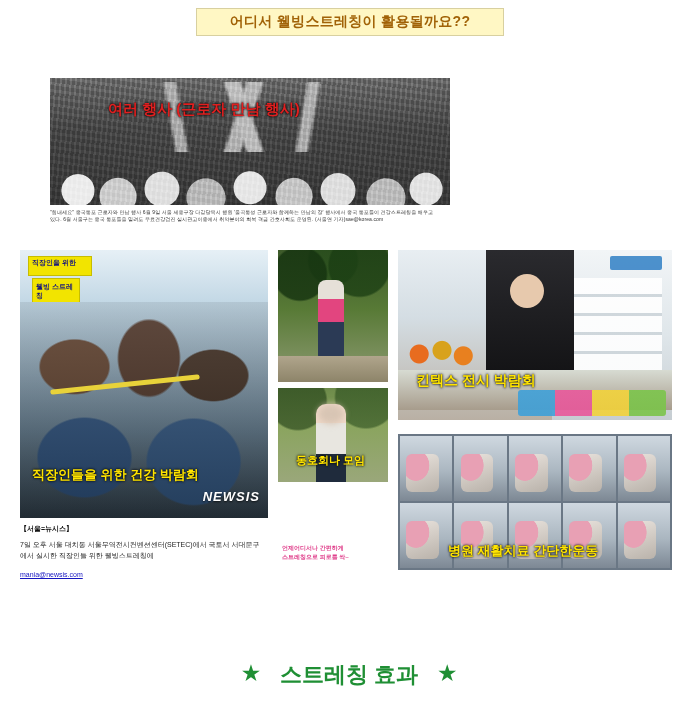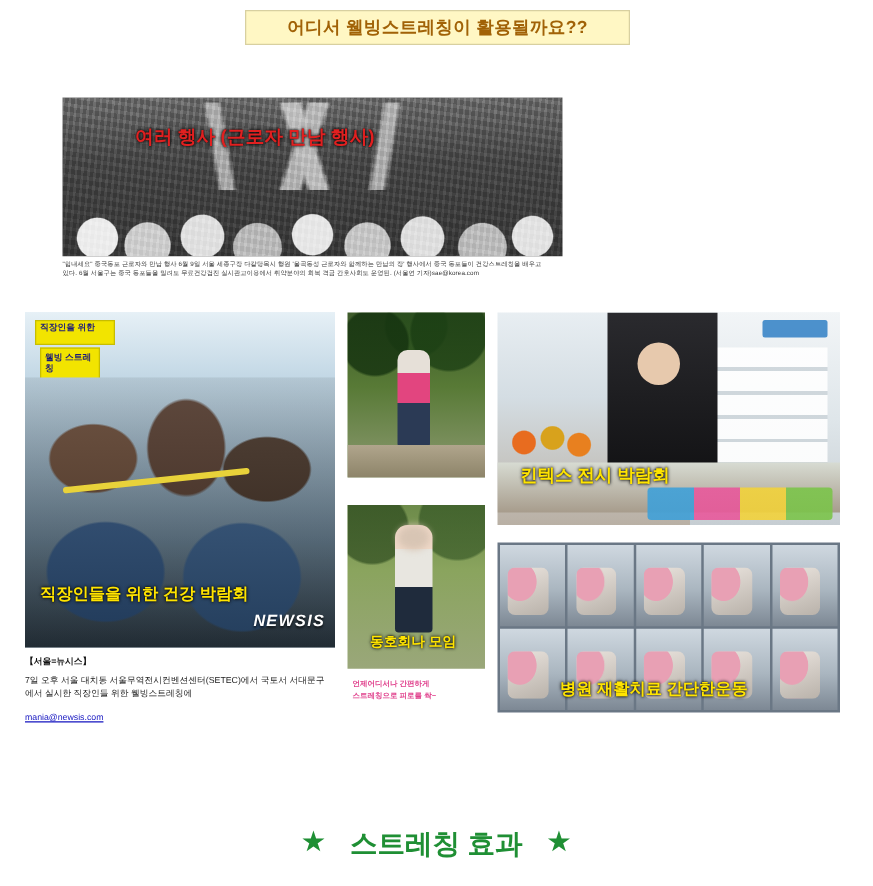--- a/index.html
+++ b/index.html
@@ -165,21 +165,21 @@
     position:absolute;left:40px;top:30px;width:26px;height:78px;
     background:linear-gradient(180deg,#e6e0d8 0 24%, #e2457f 24% 54%, #2b3a55 54% 100%);
     border-radius:8px 8px 3px 3px;
   }
   #photo-park .path{
     position:absolute;left:0;bottom:0;width:100%;height:26px;
     background:linear-gradient(180deg,#b0a58c,#8d8469);
   }
 
   
-  #photo-club{left:278px;top:404px;width:110px;height:131px;
+  #photo-club{left:278px;top:388px;width:110px;height:94px;
     background:linear-gradient(180deg,#6d8b4a 0%,#8aa45e 40%,#9aa77a 100%);}
   #photo-club .bg{
     position:absolute;inset:0;
     background:
       radial-gradient(circle at 18% 14%, rgba(30,60,20,.6) 0 28px, transparent 30px),
       radial-gradient(circle at 80% 10%, rgba(35,70,25,.55) 0 30px, transparent 32px);
   }
   #photo-club .person{
     position:absolute;left:38px;top:16px;width:30px;height:86px;
     background:linear-gradient(180deg,#f0d9c8 0 22%, #e8e6e0 22% 58%, #1f2b3c 58% 100%);

